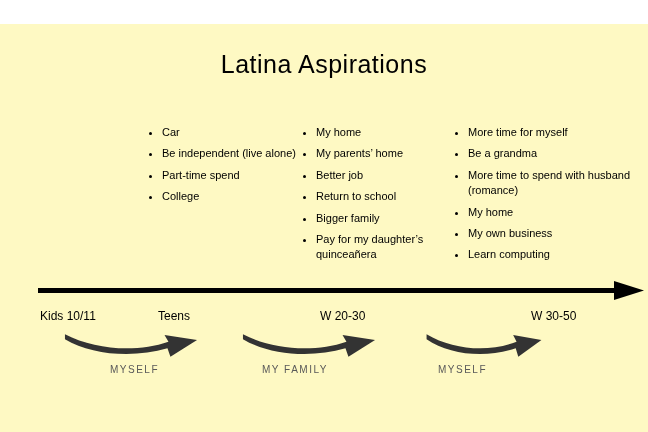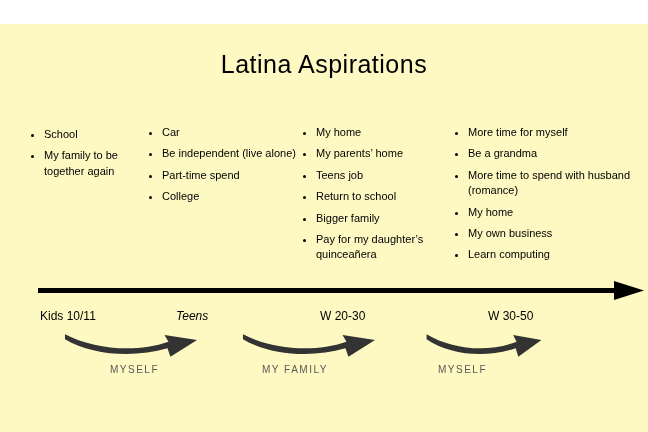--- a/index.html
+++ b/index.html
@@ -44,23 +44,23 @@
     width: 606px;
     height: 26px;
   }
   .stage {
     position: absolute;
     top: 285px;
     font-size: 12px;
     white-space: nowrap;
   }
   .stage1 { left: 40px; }
-  .stage2 { left: 176px; font-style: italic; }
+  .stage2 { left: 158px; }
   .stage3 { left: 320px; }
-  .stage4 { left: 488px; }
+  .stage4 { left: 531px; }
   .swoosh { position: absolute; top: 306px; height: 30px; }
   .swoosh1 { left: 62px;  width: 138px; }
   .swoosh2 { left: 240px; width: 138px; }
   .swoosh3 { left: 424px; width: 120px; }
   .focus {
     position: absolute;
     top: 340px;
     font-size: 10px;
     letter-spacing: 1.5px;
     color: #595959;
@@ -70,36 +70,32 @@
   .focus2 { left: 262px; width: 95px; }
   .focus3 { left: 438px; width: 80px; }
 </style>
 </head>
 <body>
 
 <div class="slide">
 
   <h1 class="title">Latina Aspirations</h1>
 
-  <ul class="col col1">
-    <li>School</li>
-    <li>My family to be together again</li>
-  </ul>
 
   <ul class="col col2">
     <li>Car</li>
     <li>Be independent (live alone)</li>
     <li>Part-time spend</li>
     <li>College</li>
   </ul>
 
   <ul class="col col3">
     <li>My home</li>
     <li>My parents’ home</li>
-    <li>Teens job</li>
+    <li>Better job</li>
     <li>Return to school</li>
     <li>Bigger family</li>
     <li>Pay for my daughter’s quinceañera</li>
   </ul>
 
   <ul class="col col4">
     <li>More time for myself</li>
     <li>Be a grandma</li>
     <li>More time to spend with husband (romance)</li>
     <li>My home</li>

